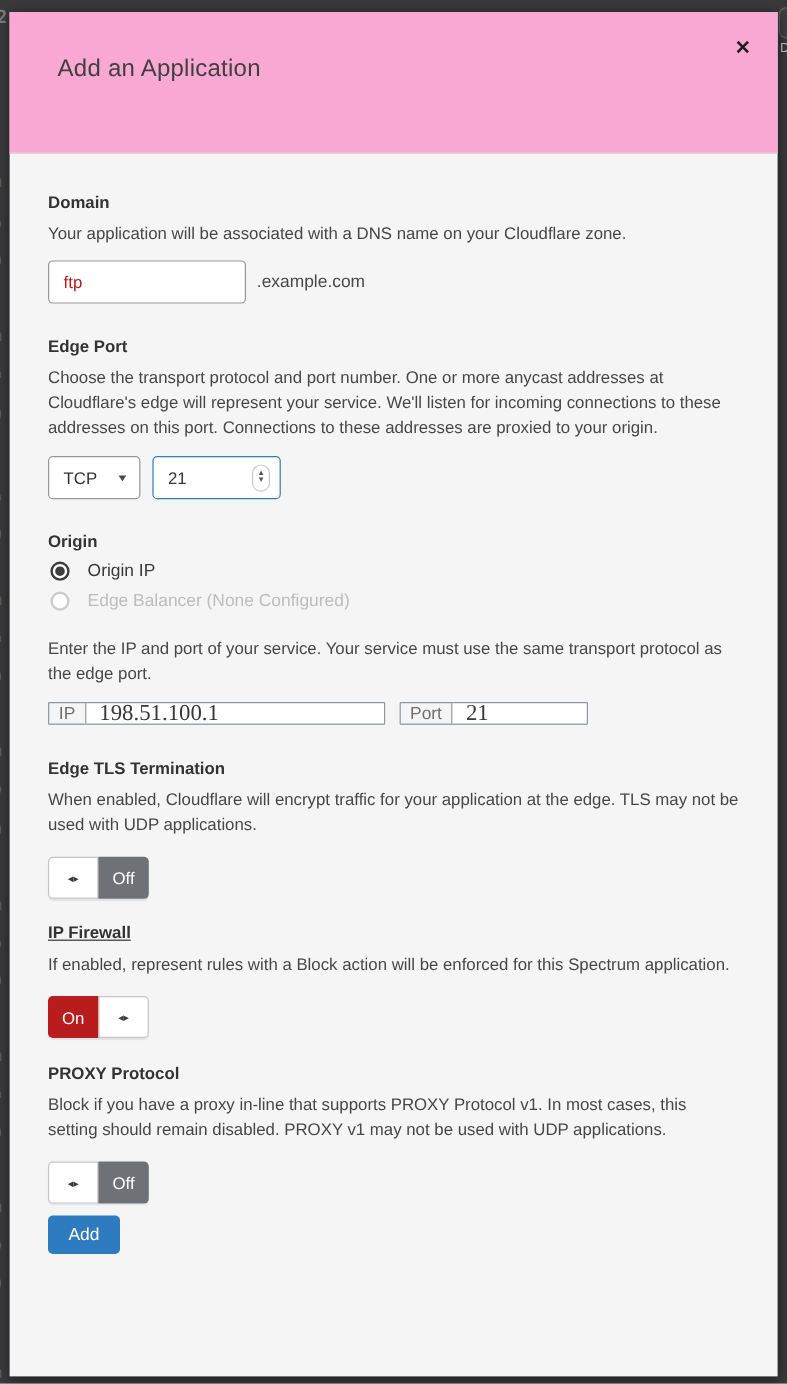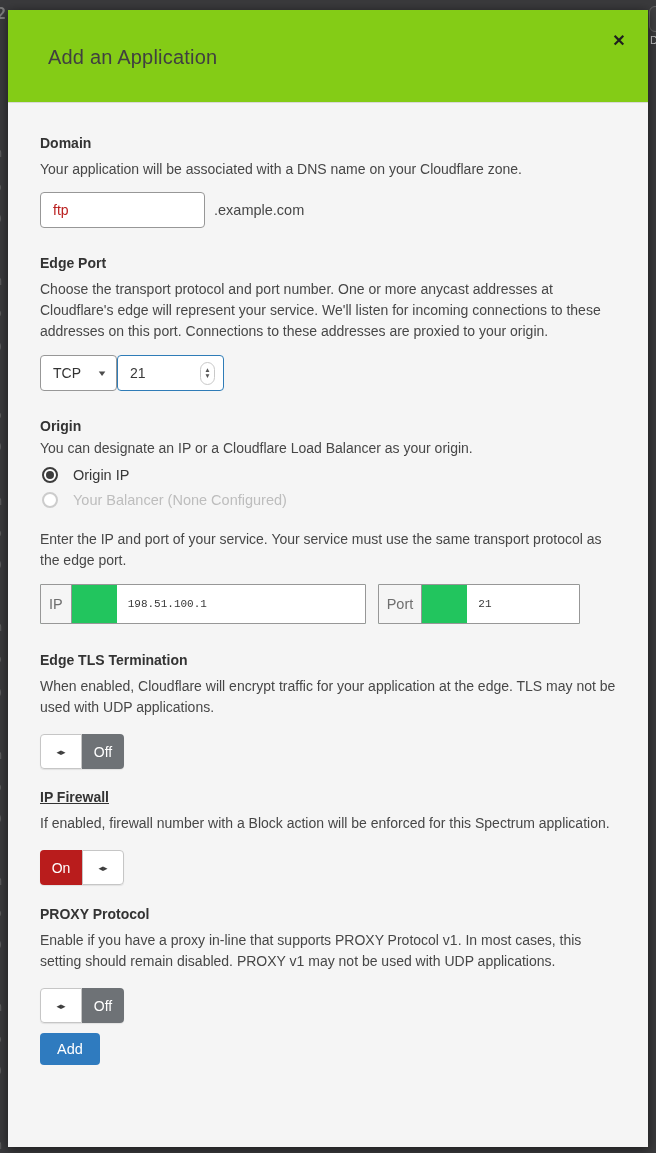--- a/index.html
+++ b/index.html
@@ -28,21 +28,21 @@
     position:absolute; left:650px; top:34px;
     color:#c9c9c9; font-size:11px;
   }
 
   
   .modal {
     position:absolute; left:8px; top:10px; width:640px; height:1137px;
     background:#f5f5f5; box-shadow:0 2px 10px rgba(0,0,0,0.55);
   }
   .modal-header {
-    position:relative; height:93px; background:#84cc16;
+    position:relative; height:118px; background:#f9a8d4;
     border-bottom:1px solid #d9d9d9; padding:36px 32px 0 40px;
   }
   .modal-title { font-size:20px; font-weight:400; color:#404040; letter-spacing:0.2px; }
   .close-btn {
     position:absolute; top:20px; right:18px;
     width:22px; height:22px; background:none; border:none; cursor:pointer;
     font-size:16px; font-weight:bold; color:#1f1f1f; line-height:22px; text-align:center;
   }
 
   .modal-body { padding:32px 32px 0 32px; }
@@ -53,21 +53,21 @@
   
   .text-input {
     height:36px; border:1px solid #979797; border-radius:4px;
     background:#fff; font-family:"Liberation Sans", sans-serif;
     font-size:14px; color:#b91c1c; padding:0 12px; outline:none;
   }
   .domain-row { display:flex; align-items:center; margin-top:12px; }
   .domain-input { width:165px; }
   .domain-suffix { font-size:14.5px; color:#474747; margin-left:9px; }
 
-  .edgeport-row { display:flex; align-items:flex-end; margin-top:13px; }
+  .edgeport-row { display:flex; align-items:flex-end; gap:10px; margin-top:13px; }
   .select-box {
     width:77px; height:36px; background:#fff; border:1px solid #979797; border-radius:4px;
     display:flex; align-items:center; justify-content:space-between;
     padding:0 10px 0 12px; cursor:pointer;
   }
   .select-value { font-size:14px; color:#333; }
   .select-chevron { font-size:8px; color:#4c4c4c; transform:scaleX(1.4); }
   .number-box {
     width:107px; height:36px; background:#fff; border:1px solid #2f7cb7; border-radius:4px;
     display:flex; align-items:center; justify-content:space-between; padding:0 8px 0 12px;
@@ -91,29 +91,29 @@
     margin-left:2px; display:flex; align-items:center; justify-content:center; background:#fff;
     flex:0 0 auto;
   }
   .radio-dot { width:8px; height:8px; border-radius:50%; background:#3d3d3d; }
   .radio-circle.disabled { border-color:#cccccc; }
   .radio-label { font-size:14.5px; color:#383838; margin-left:15px; }
   .radio-label.disabled { color:#bdbdbd; }
 
   .prefix-row { display:flex; gap:12px; margin-top:13px; }
   .prefix-group {
-    display:flex; height:40px; border:1px solid #979797; border-radius:1px; background:#22c55e;gap:45px;
+    display:flex; height:19px; border:1px solid #979797; border-radius:1px; background:#3b82f6;
   }
   .prefix-cell {
     background:#f5f5f5; border-right:1px solid #979797; color:#6f6f6f; font-size:14.5px;
     display:flex; align-items:center; padding:0 8px;
   }
   .prefix-group input {
     border:none; outline:none; background:#fff; padding:0 11px;
-    font-family:Liberation Mono, monospace; font-size:11px; color:#383838;
+    font-family:Liberation Serif, serif; font-size:19px; color:#383838;
   }
   .ip-group input { width:248px; }
   .port-group input { width:112px; }
 
   
   .toggle { display:inline-flex; height:35px; margin-top:16px; cursor:pointer;
             border-radius:4px; box-shadow:0 1px 1px rgba(0,0,0,0.08); }
   .tseg {
     width:42px; display:flex; align-items:center; justify-content:center;
     font-size:14px;
@@ -201,31 +201,30 @@
         <input type="text" value="21" style="">
         <span class="spinner">
           <span>▲</span>
           <span>▼</span>
         </span>
       </div>
     </div>
 
     
     <div class="section-label mt-sec">Origin</div>
-    <div class="section-desc" style="margin-top:3px;">You can designate an IP or a Cloudflare Load Balancer as your origin.</div>
 
     <div class="radio-row">
       <span class="radio-circle checked">
           <span class="radio-dot"></span>
         </span>
       <span class="radio-label">Origin IP</span>
     </div>
     <div class="radio-row">
       <span class="radio-circle disabled"></span>
-      <span class="radio-label disabled">Your Balancer (None Configured)</span>
+      <span class="radio-label disabled">Edge Balancer (None Configured)</span>
     </div>
 
     <div class="section-desc mt-desc2">Enter the IP and port of your service. Your service must use the same transport protocol as the edge port.</div>
 
     <div class="prefix-row">
       <div class="prefix-group ip-group">
         <span class="prefix-cell">IP</span>
         <input type="text" value="198.51.100.1" style="">
       </div>
       <div class="prefix-group port-group">
@@ -239,31 +238,31 @@
     <div class="section-desc">When enabled, Cloudflare will encrypt traffic for your application at the edge. TLS may not be used with UDP applications.</div>
     <div class="toggle off">
       <span class="tseg thandle">
           <span class="arrows">◂▸</span>
         </span>
       <span class="tseg tstate">Off</span>
     </div>
 
     
     <div class="section-label" style="margin-top:20px;text-decoration:underline;">IP Firewall</div>
-    <div class="section-desc">If enabled, firewall number with a Block action will be enforced for this Spectrum application.</div>
+    <div class="section-desc">If enabled, represent rules with a Block action will be enforced for this Spectrum application.</div>
     <div class="toggle on">
       <span class="tseg tstate">On</span>
       <span class="tseg thandle">
           <span class="arrows">◂▸</span>
         </span>
     </div>
 
     
     <div class="section-label" style="margin-top:21px;">PROXY Protocol</div>
-    <div class="section-desc">Enable if you have a proxy in-line that supports PROXY Protocol v1. In most cases, this setting should remain disabled. PROXY v1 may not be used with UDP applications.</div>
+    <div class="section-desc">Block if you have a proxy in-line that supports PROXY Protocol v1. In most cases, this setting should remain disabled. PROXY v1 may not be used with UDP applications.</div>
     <div class="toggle off">
       <span class="tseg thandle">
           <span class="arrows">◂▸</span>
         </span>
       <span class="tseg tstate">Off</span>
     </div>
 
     
     <div class="footer-row">
       <button class="add-btn">Add</button>

